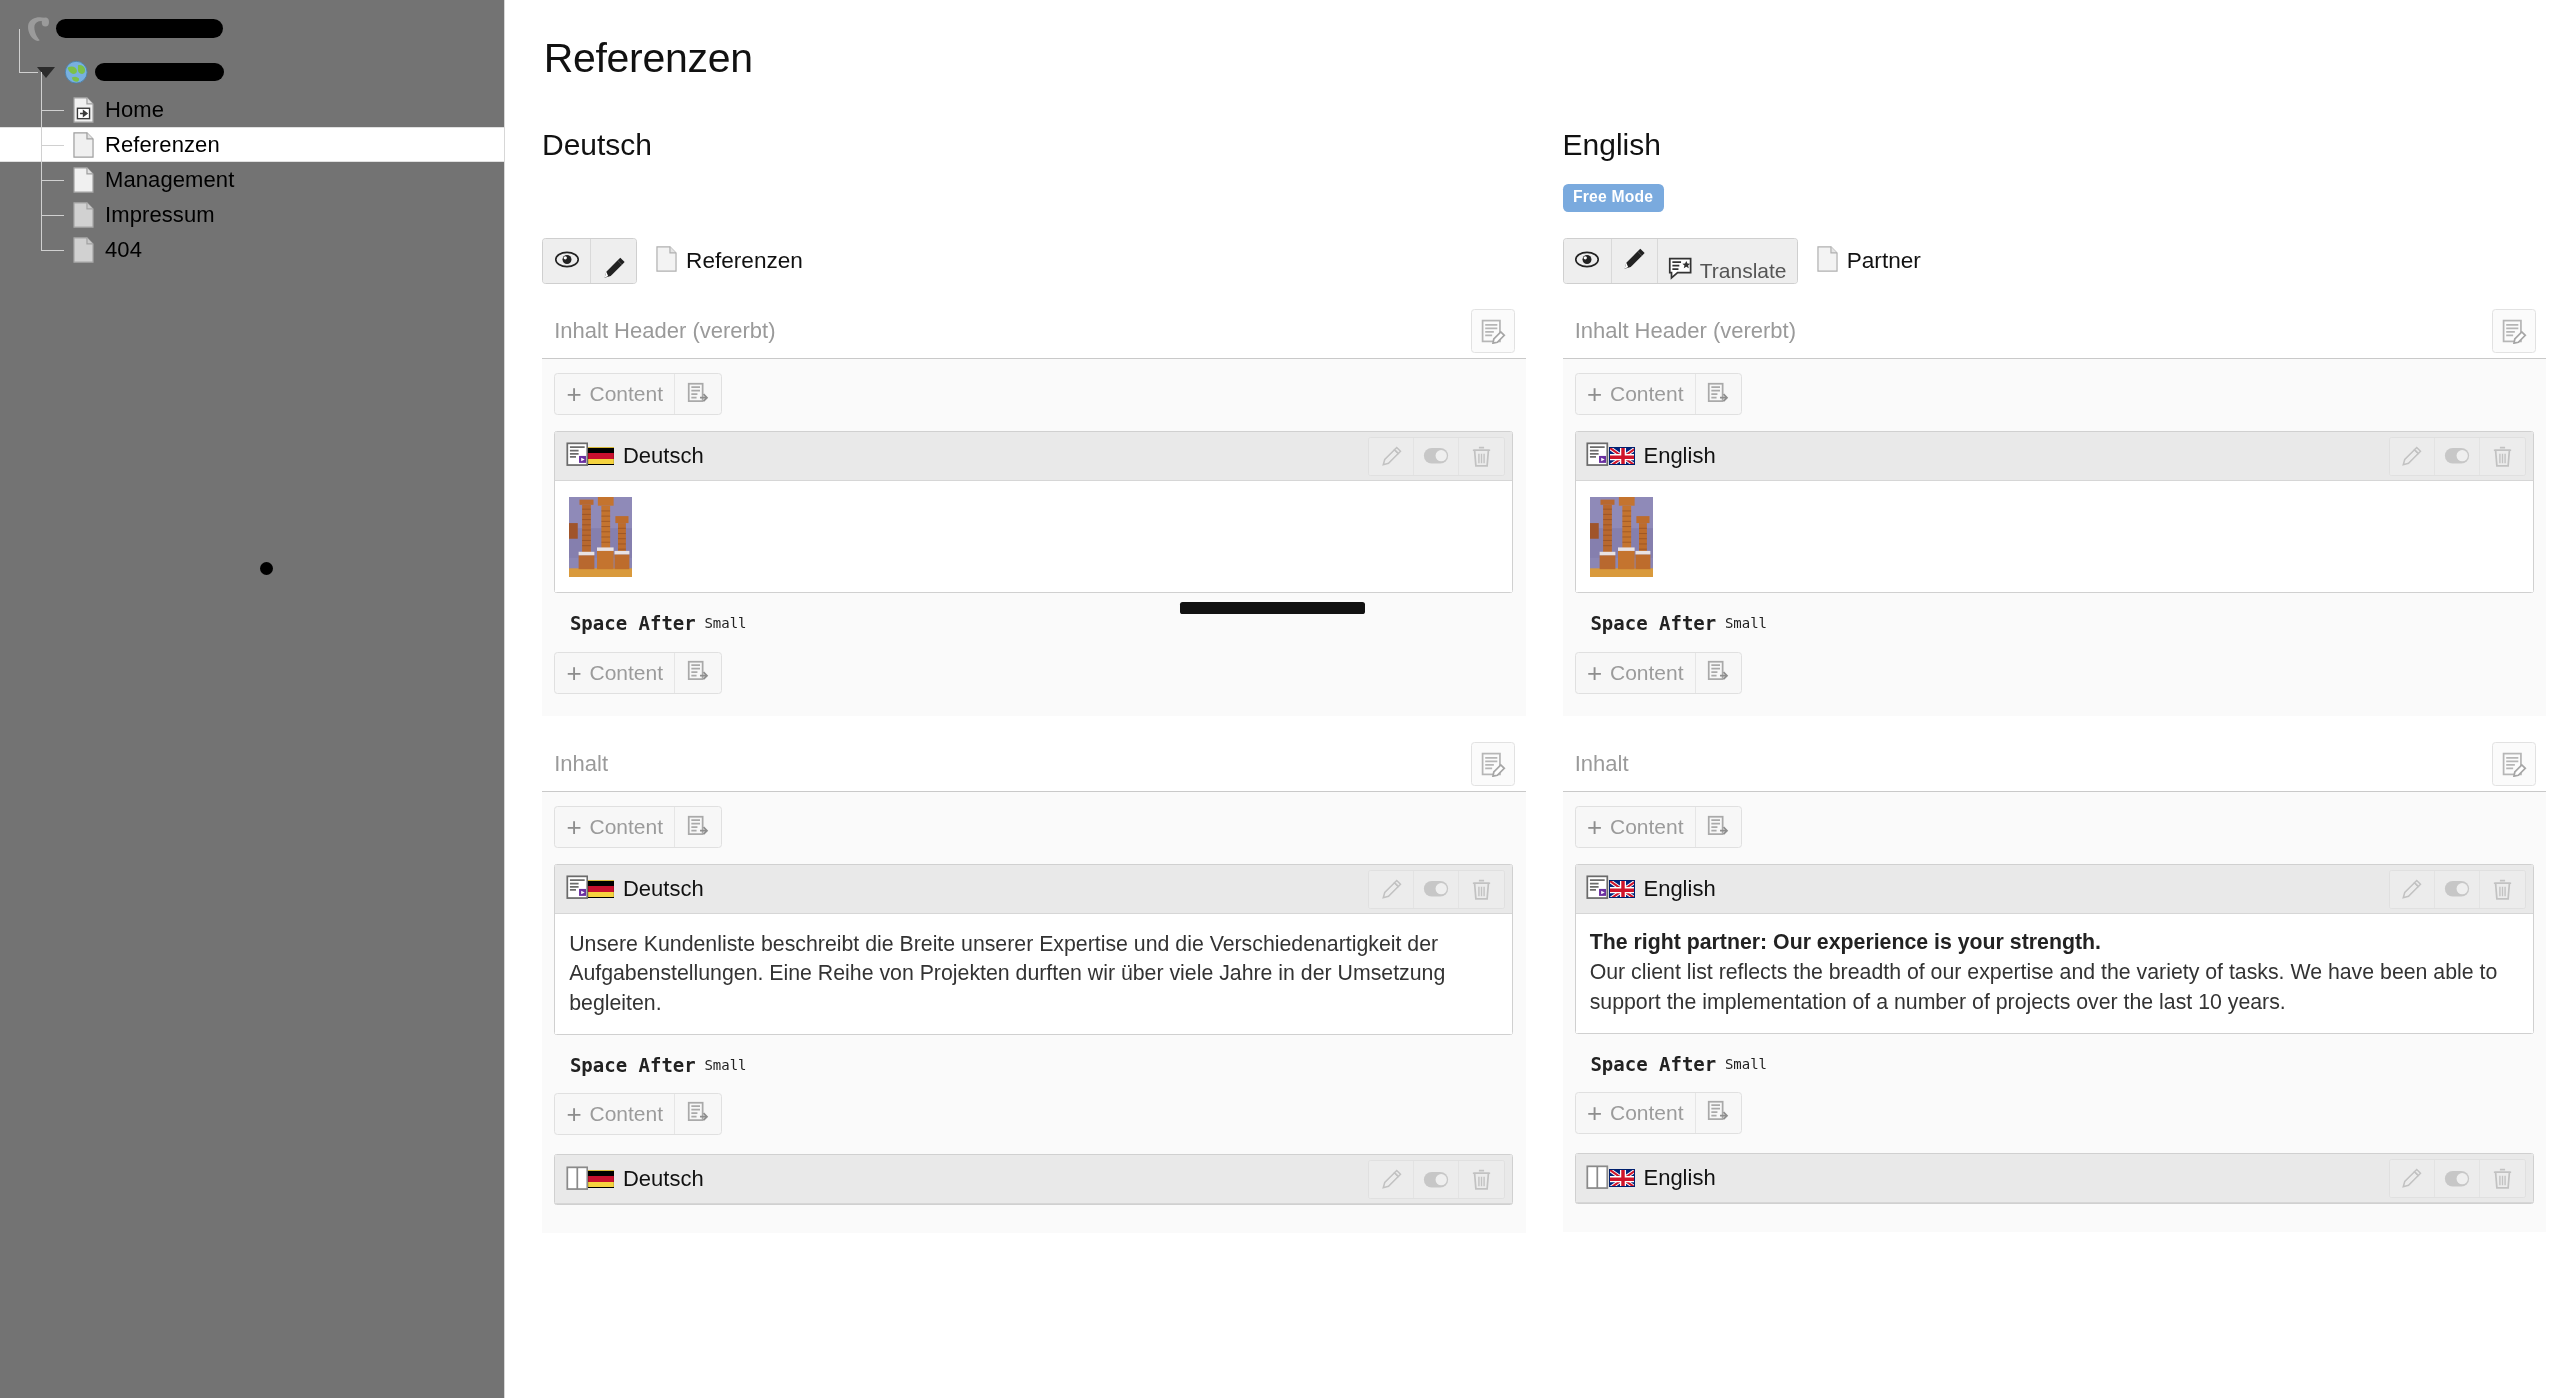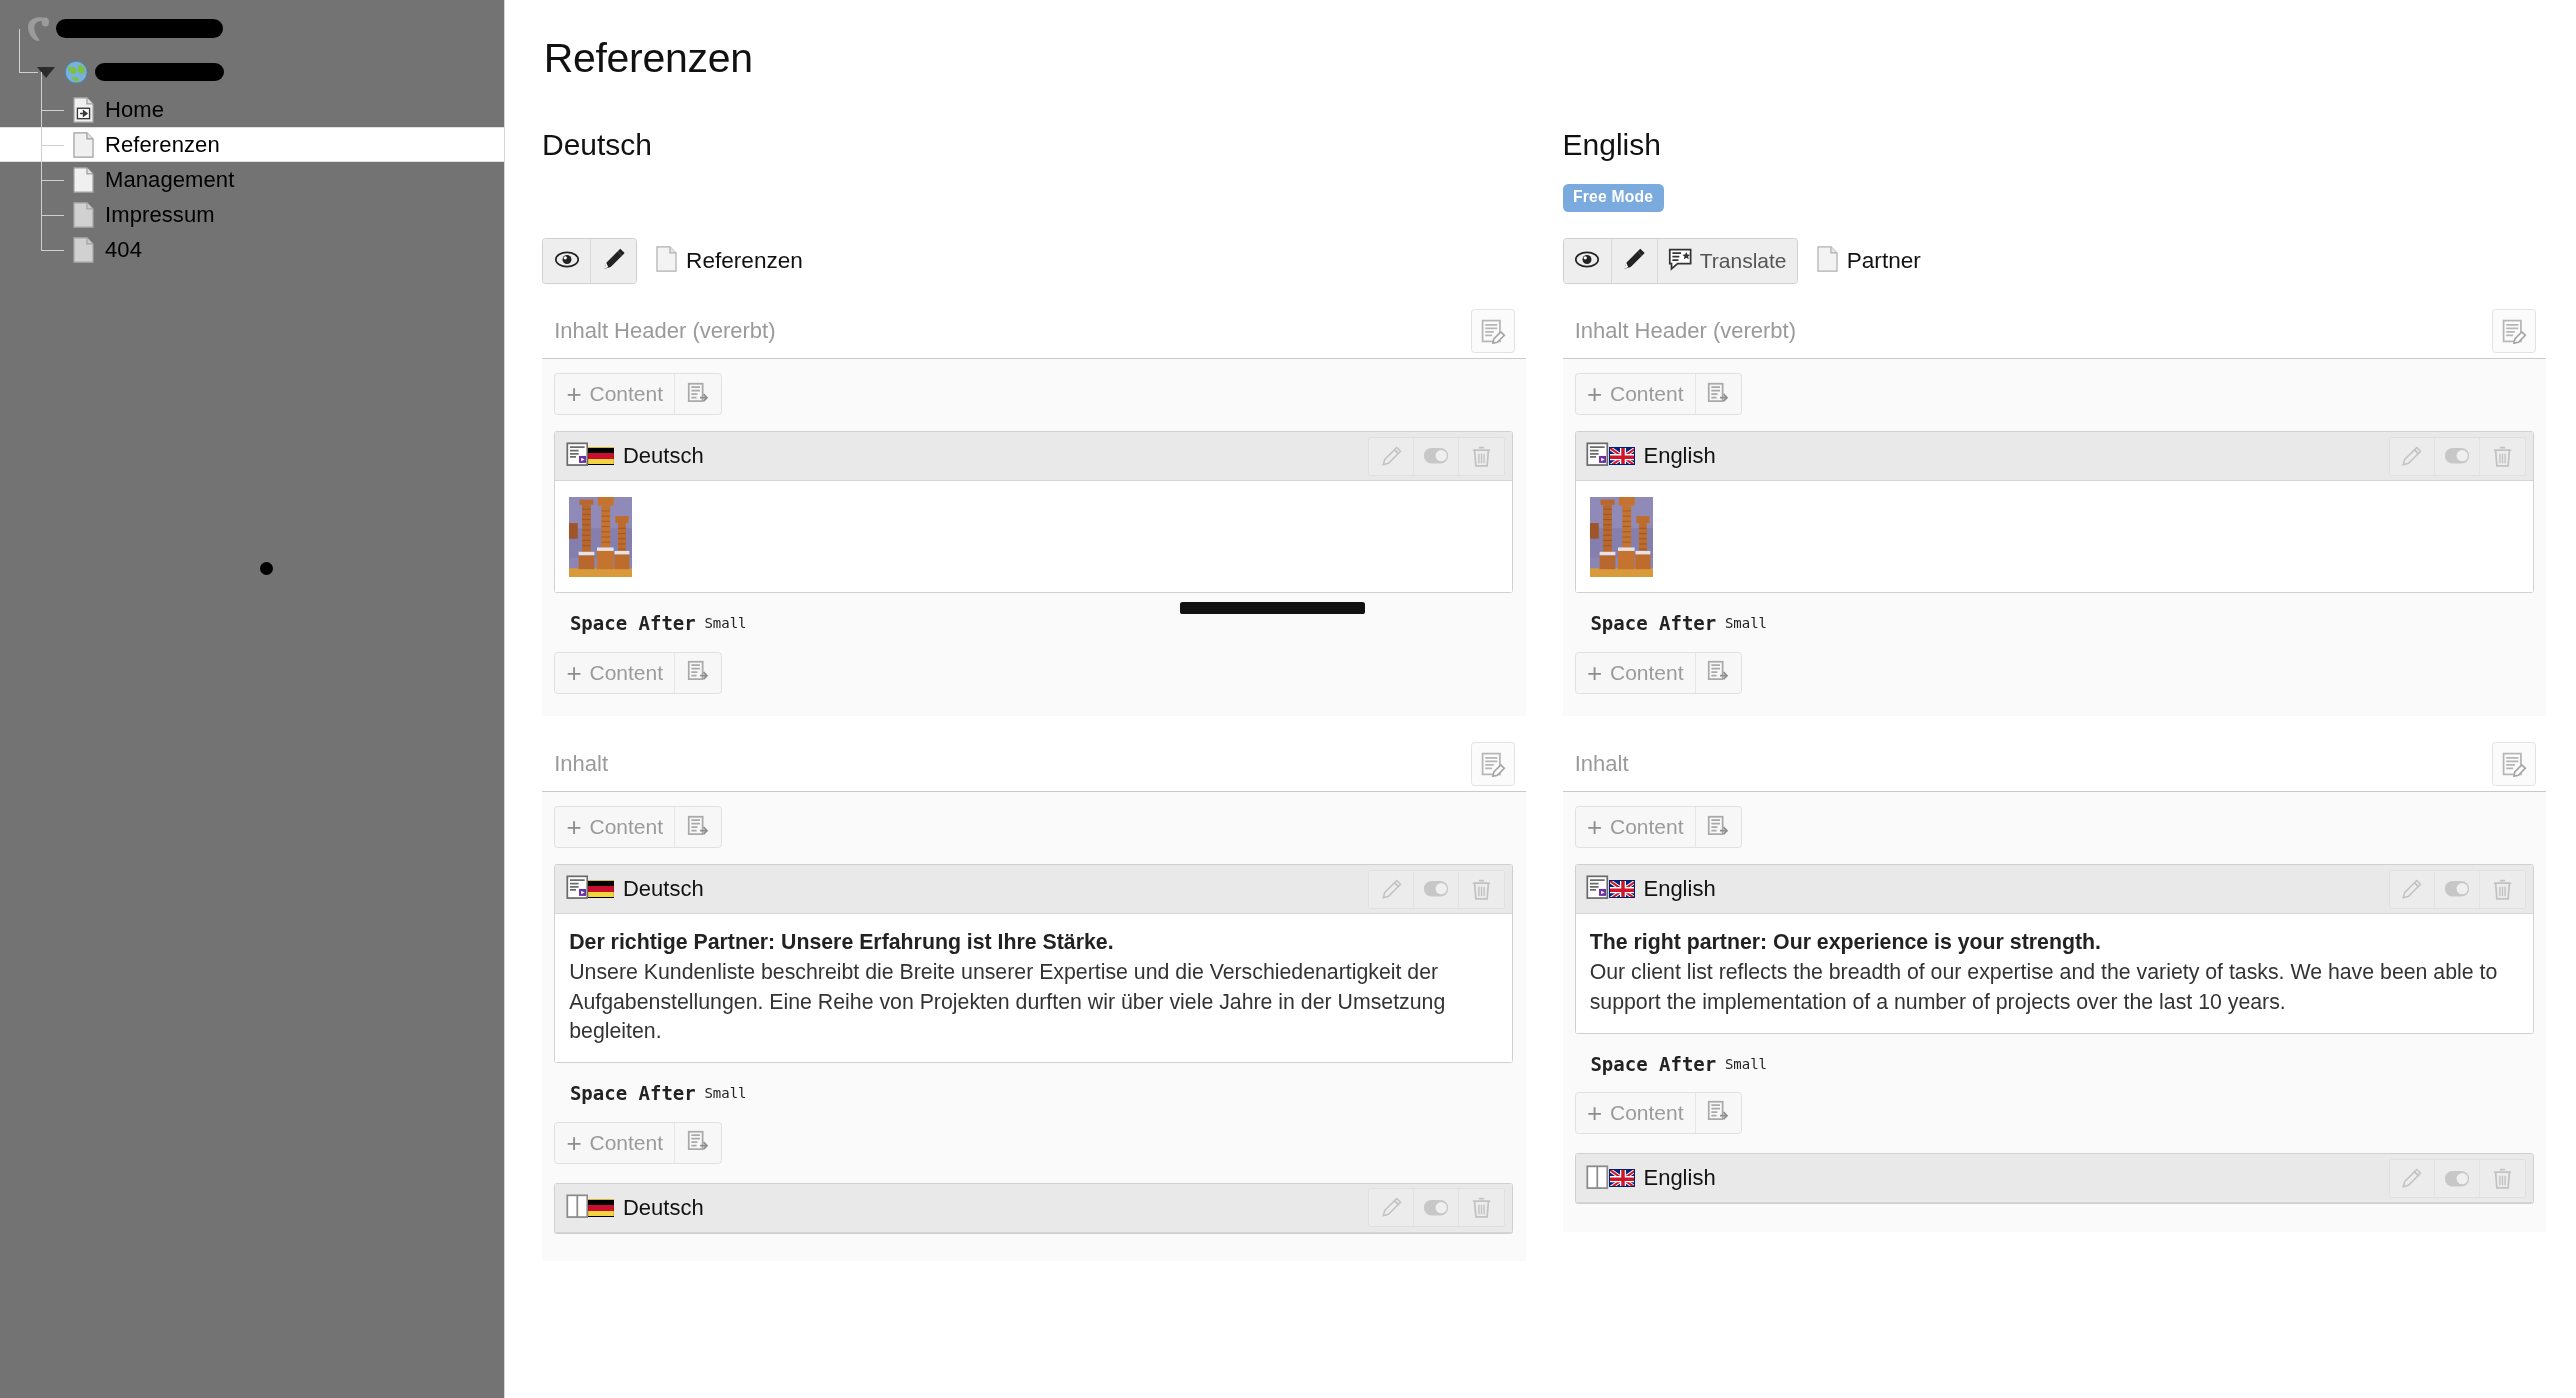--- a/index.html
+++ b/index.html
@@ -98,21 +98,21 @@
 
   .lang-toolbar {
     display: flex; align-items: center; margin-top: 24.4px; height: 45px;
   }
   .btn-group { display: flex; border: 0.9px solid #cfcfcf; border-radius: 3.5px; overflow: hidden; background: #eeeeee; }
   .btn-g {
     height: 44px; min-width: 45px; display: flex; align-items: center; justify-content: center;
     background: #eeeeee; border-right: 0.9px solid #d9d9d9; padding: 0 10.5px;
     cursor: pointer;
   }
-  .btn-g:last-child { border-right: none; }
+  .btn-g:last-child { border-right: none; align-items: flex-end; }
   .btn-g .lbl { font-size: 21px; color: #555; margin-left: 7px; }
   .page-ref {
     display: flex; align-items: center; margin-left: 19px;
   }
   .page-ref .lbl { font-size: 22.6px; color: #111; margin-left: 8.7px; }
 
   
   .colsec { margin-top: 21px; }
   .colsec-head {
     display: flex; align-items: center; justify-content: space-between;
@@ -538,21 +538,20 @@
                   <span class="act">
                     <svg width="19" height="22.6" viewBox="0 0 22 26">
                       <path d="M3 6 h16 l-1.5 18 h-13z" fill="none" stroke="#c2c2c2" stroke-width="2"></path>
                       <path d="M1 6 h20 M8 3 h6" stroke="#c2c2c2" stroke-width="2"></path>
                       <path d="M8 10 v11 M11 10 v11 M14 10 v11" stroke="#c2c2c2" stroke-width="1.6"></path>
                     </svg>
                   </span>
                 </div>
               </div>
               <div class="ce-body">
-                <div class="ce-h">Der richtige Partner: Unsere Erfahrung ist Ihre Stärke.</div>
                 <div class="ce-p">Unsere Kundenliste beschreibt die Breite unserer Expertise und die Verschiedenartigkeit der Aufgabenstellungen. Eine Reihe von Projekten durften wir über viele Jahre in der Umsetzung begleiten.</div>
               </div>
             </div>
 
             <div class="space-after">
               <span class="k">Space After</span>
               <span class="v">Small</span>
             </div>
 
             <div class="add-content">

